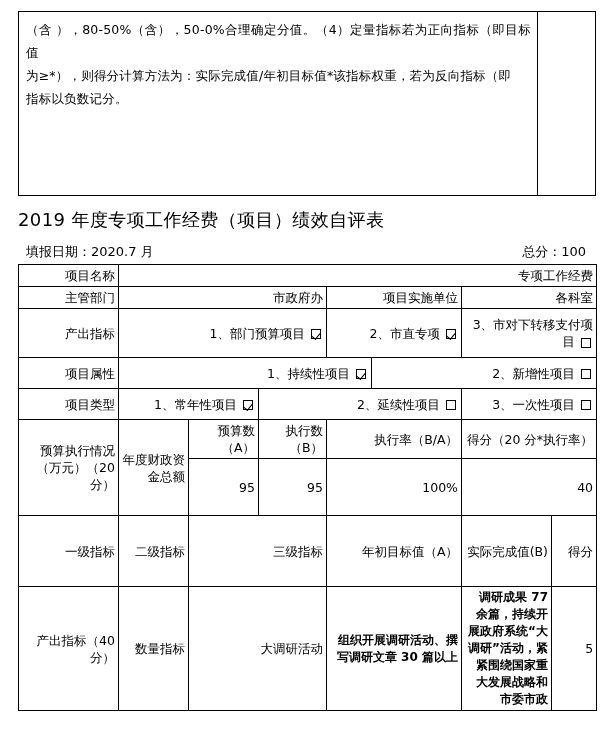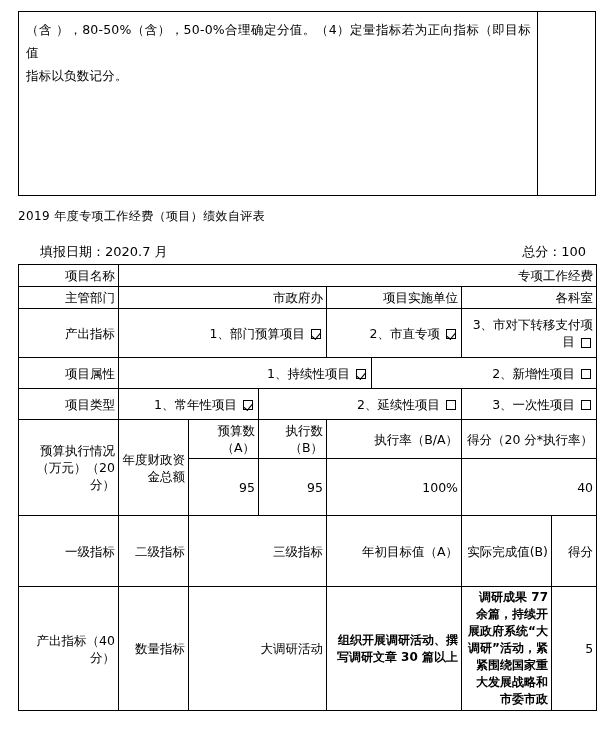--- a/index.html
+++ b/index.html
@@ -51,34 +51,33 @@
   }
   .note-text p {
     margin: 0;
   }
 
   
   .doc-title {
     position: absolute;
     left: 18px;
     top: 208px;
-    font-size: 12px;
+    font-size: 18px;
     font-weight: normal;
     letter-spacing: 0.4px;
   }
   .meta-row {
     position: absolute;
     left: 26px;
     top: 243px;
     width: 560px;
     font-size: 13px;
   }
   .meta-row .left {
     float: left;
-    margin-left: 14px;
   }
   .meta-row .right {
     float: right;
   }
 
   
   table.main {
     position: absolute;
     left: 18px;
     top: 264px;
@@ -123,20 +122,21 @@
 </style>
 </head>
 <body>
 
 <div class="page">
 
   <div class="note-box">
     <div class="divider"></div>
     <div class="note-text">
       <p>（含  ），80-50%（含），50-0%合理确定分值。（4）定量指标若为正向指标（即目标值</p>
+      <p>为≥*），则得分计算方法为：实际完成值/年初目标值*该指标权重，若为反向指标（即</p>
       <p>指标以负数记分。</p>
     </div>
   </div>
 
   <div class="doc-title">2019 年度专项工作经费（项目）绩效自评表</div>
 
   <div class="meta-row">
     <span class="left">填报日期：2020.7 月</span>
     <span class="right">总分：100</span>
   </div>

